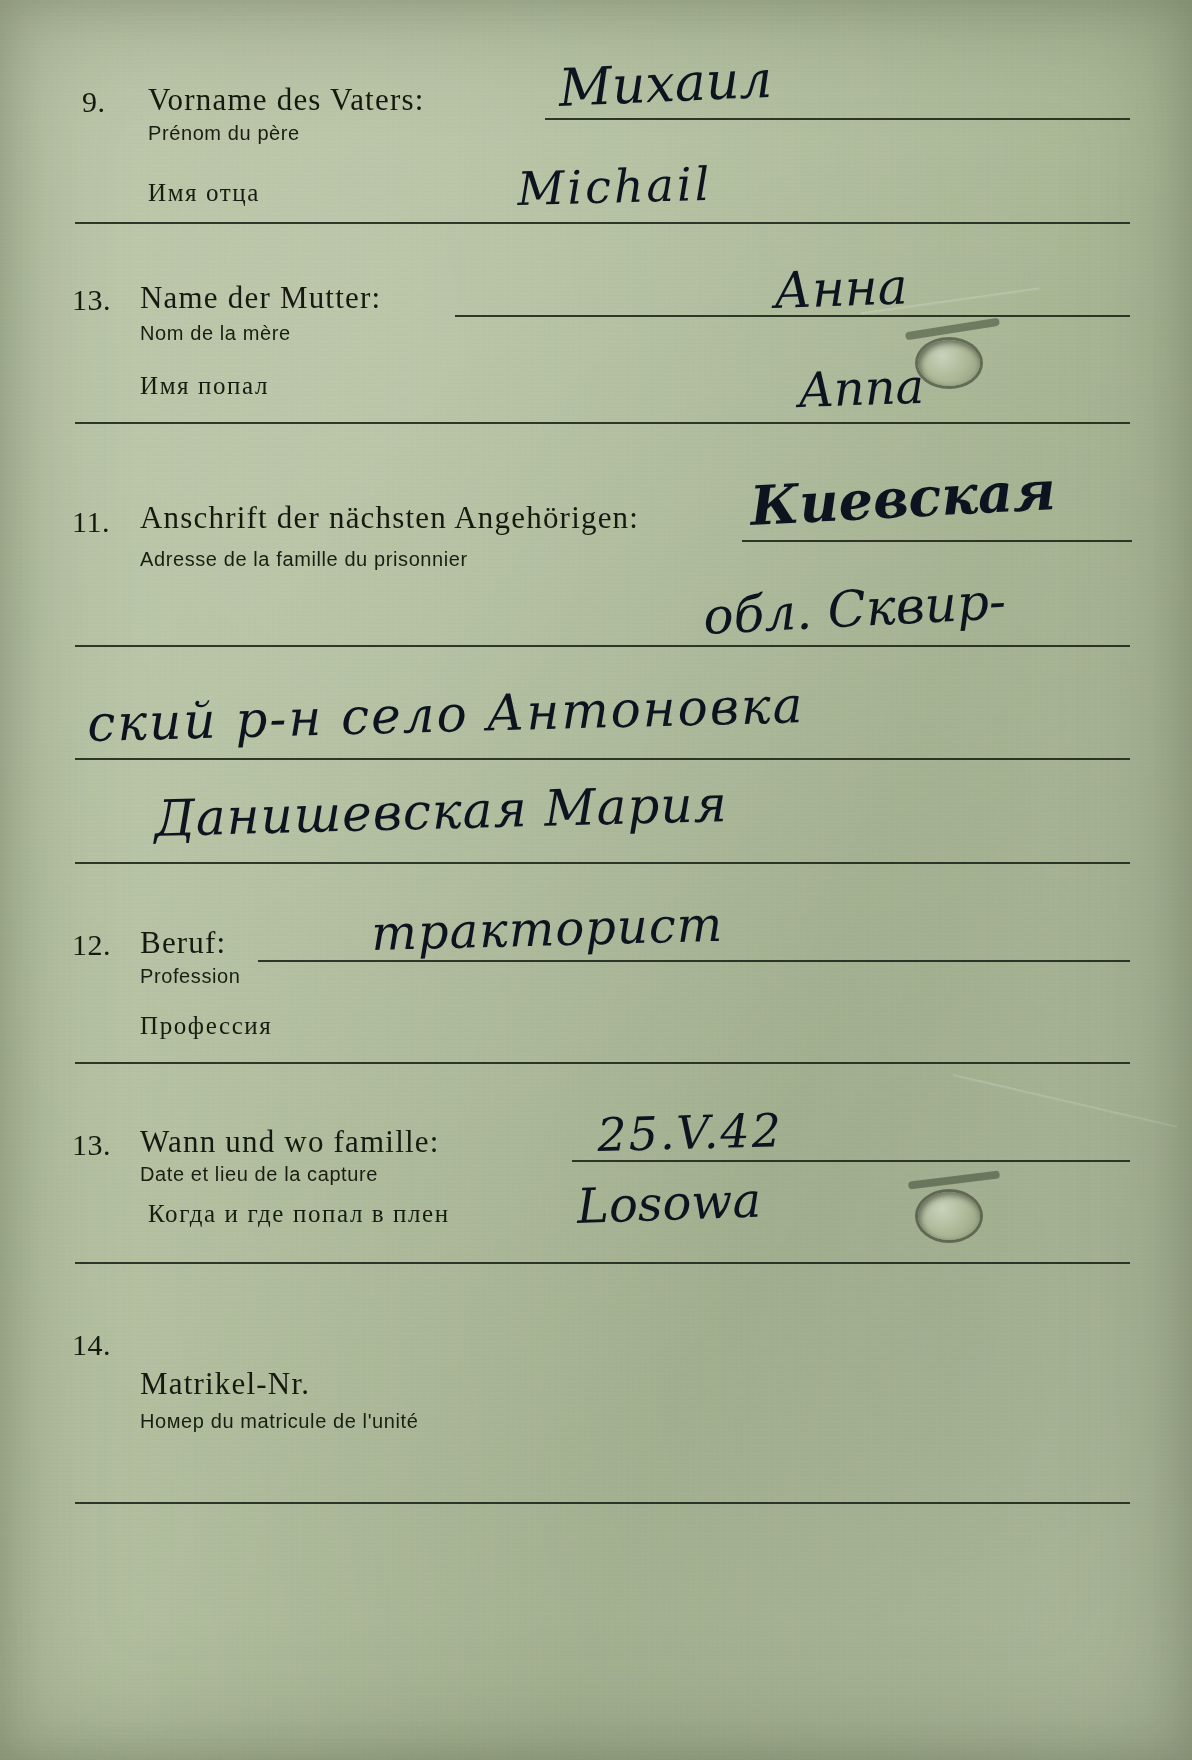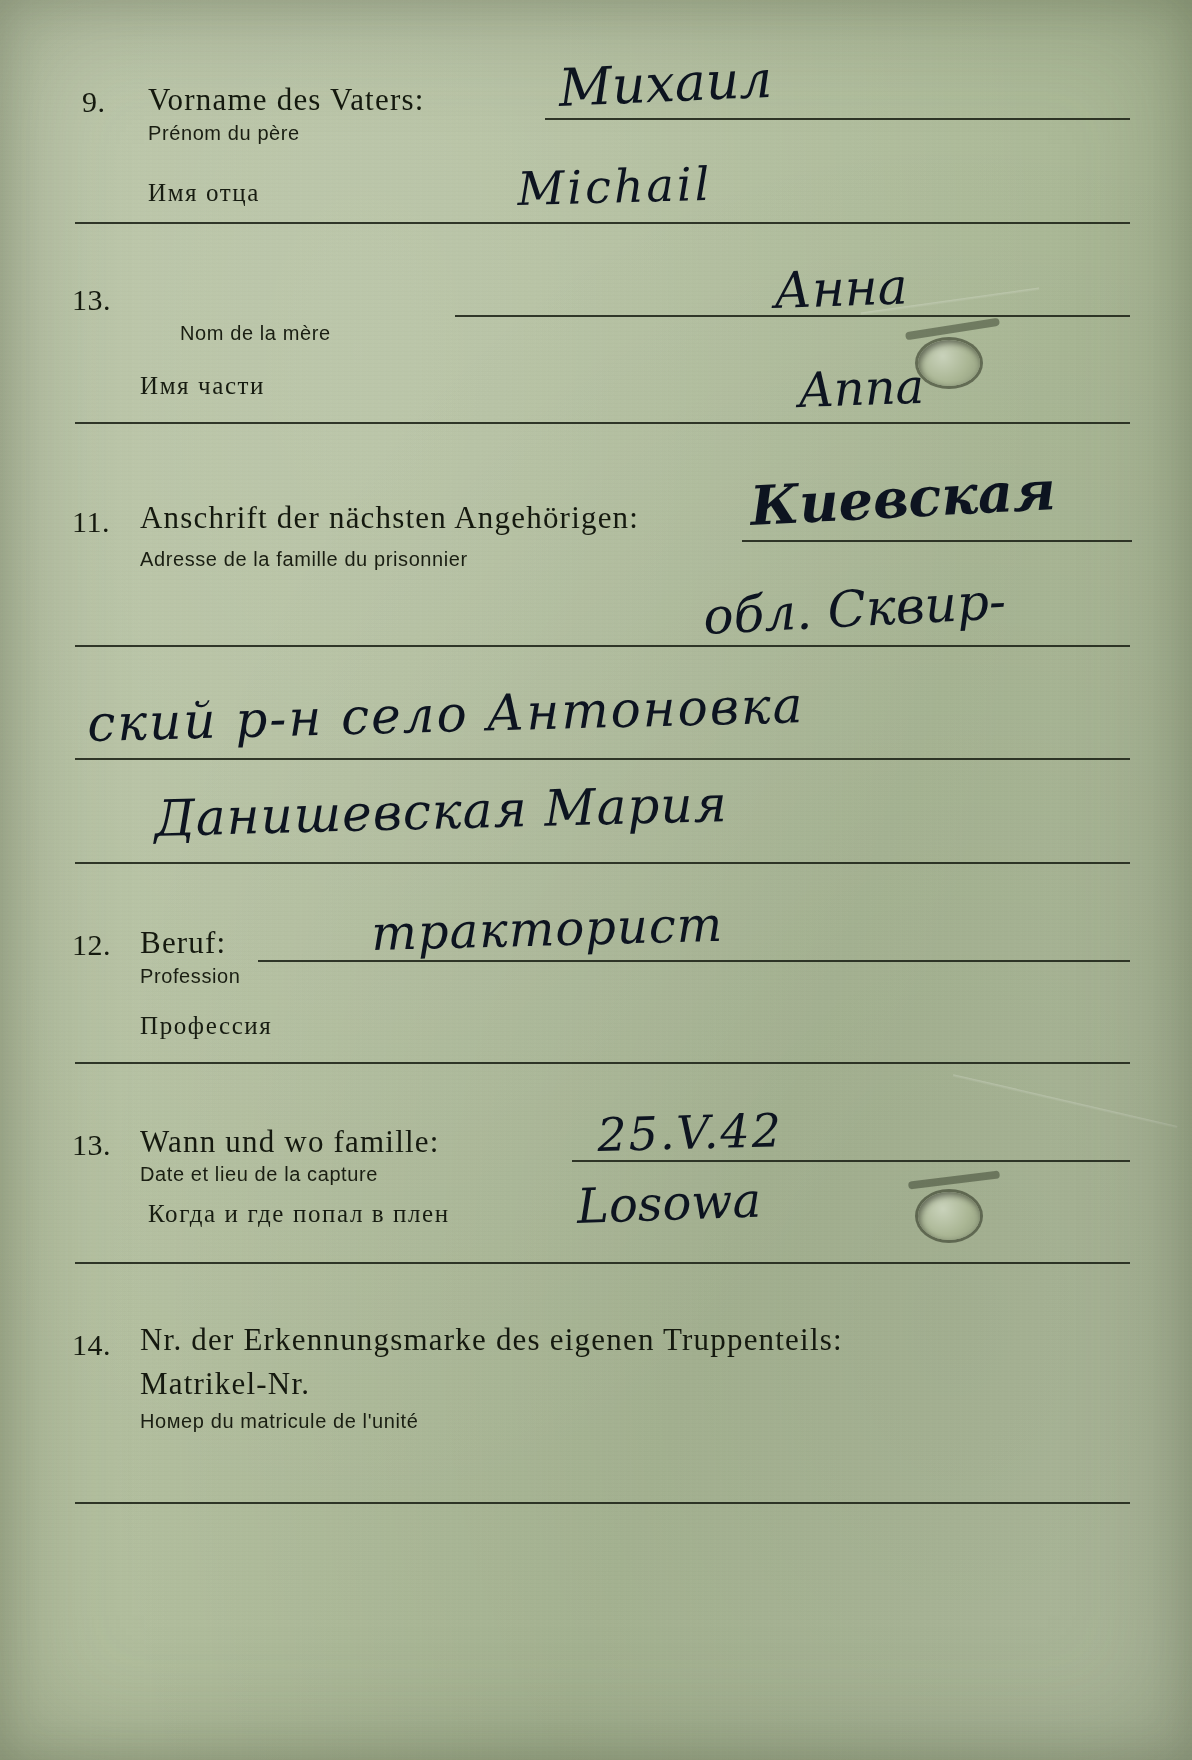--- a/index.html
+++ b/index.html
@@ -130,22 +130,23 @@
   <div class="fr" style="left:148px; top:122px;">Prénom du père</div>
   <div class="ru" style="left:148px; top:179px;">Имя отца</div>
 
   <div class="rule" style="left:545px; top:118px; width:585px;"></div>
   <div class="rule" style="left:75px; top:222px; width:1055px;"></div>
 
   <div class="hand" style="left:560px; top:58px; font-size:52px; transform:rotate(-2.5deg);">Михаил</div>
   <div class="hand" style="left:518px; top:162px; font-size:46px; letter-spacing:3px; transform:rotate(-1.5deg);">Michail</div>
 
   <div class="num" style="left:72px; top:283px;">13.</div>
-  <div class="fr" style="left:140px; top:322px;margin-left:40px;">Nom de la mère</div>
-  <div class="ru" style="left:140px; top:372px;">Имя части</div>
+  <div class="de" style="left:140px; top:280px;">Name der Mutter:</div>
+  <div class="fr" style="left:140px; top:322px;">Nom de la mère</div>
+  <div class="ru" style="left:140px; top:372px;">Имя попал</div>
 
   <div class="rule" style="left:455px; top:315px; width:675px;"></div>
   <div class="rule" style="left:75px; top:422px; width:1055px;"></div>
 
   <div class="hand" style="left:775px; top:262px; font-size:50px; transform:rotate(-2deg);">Анна</div>
   <div class="hand" style="left:800px; top:362px; font-size:48px; transform:rotate(-2deg);">Anna</div>
 
   <div class="tear" style="left:905px; top:325px; width:95px; height:8px; transform:rotate(-9deg); border-radius:4px;"></div>
   <div class="hole" style="left:918px; top:340px; width:62px; height:46px;"></div>
 
@@ -181,20 +182,19 @@
   <div class="rule" style="left:572px; top:1160px; width:558px;"></div>
   <div class="rule" style="left:75px; top:1262px; width:1055px;"></div>
 
   <div class="hand" style="left:598px; top:1108px; font-size:46px; letter-spacing:2px; transform:rotate(-1.5deg);">25.V.42</div>
   <div class="hand" style="left:578px; top:1178px; font-size:48px; transform:rotate(-2deg);">Losowa</div>
 
   <div class="tear" style="left:908px; top:1176px; width:92px; height:8px; transform:rotate(-7deg); border-radius:4px;"></div>
   <div class="hole" style="left:918px; top:1192px; width:62px; height:48px;"></div>
 
   <div class="num" style="left:72px; top:1328px;">14.</div>
-  <div class="de" style="left:140px; top:1322px;">Nr. der Erkennungsmarke des eigenen Truppenteils:</div>
   <div class="de" style="left:140px; top:1366px;">Matrikel-Nr.</div>
   <div class="fr" style="left:140px; top:1410px;">Номер du matricule de l'unité</div>
 
   <div class="rule" style="left:75px; top:1502px; width:1055px;"></div>
 
   <div id="vignette"></div>
 </div>
 
 </body></html>

